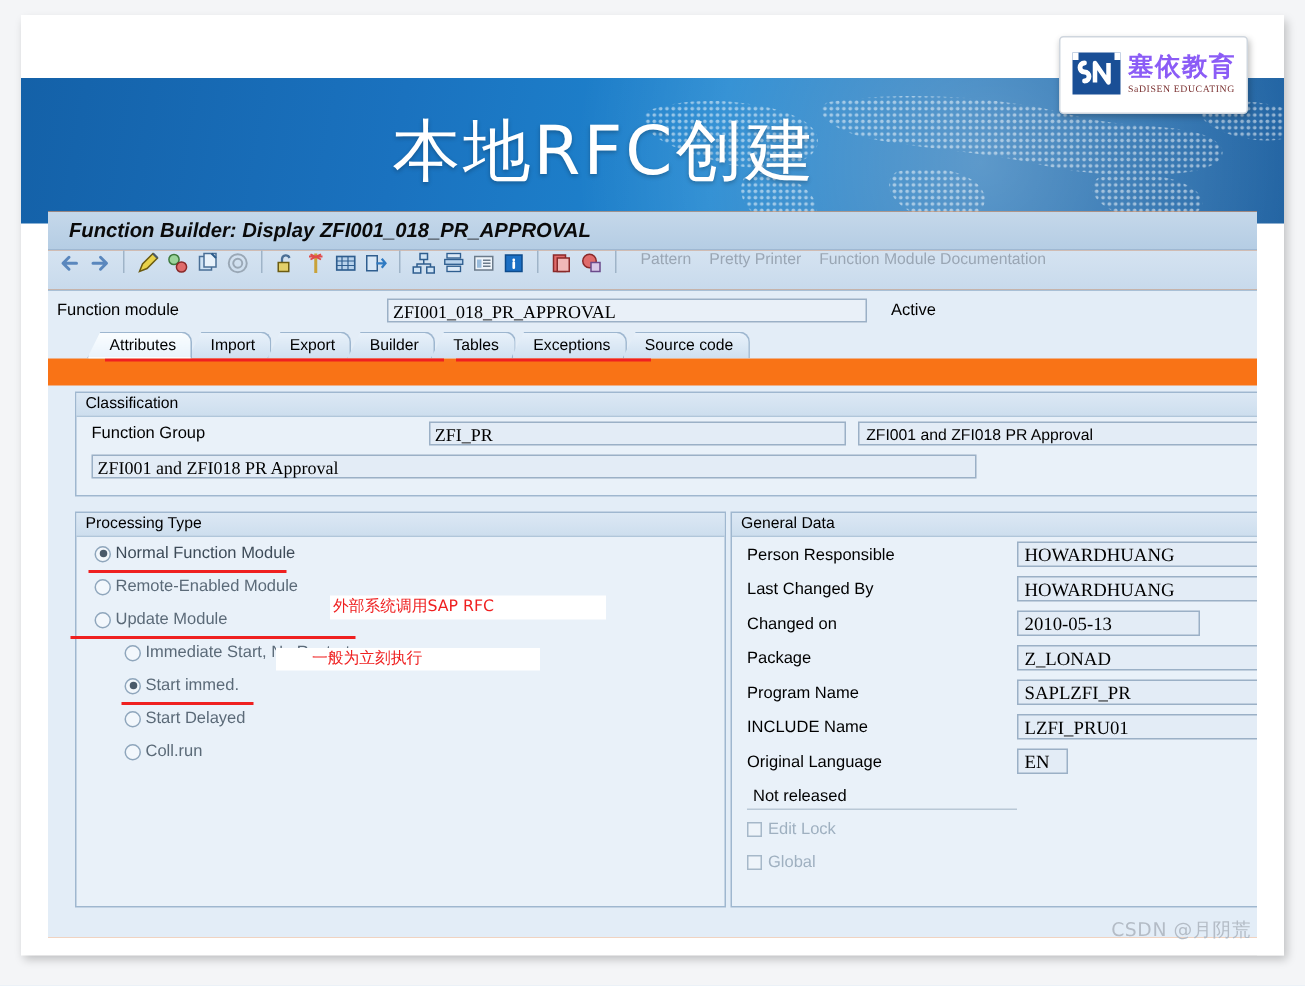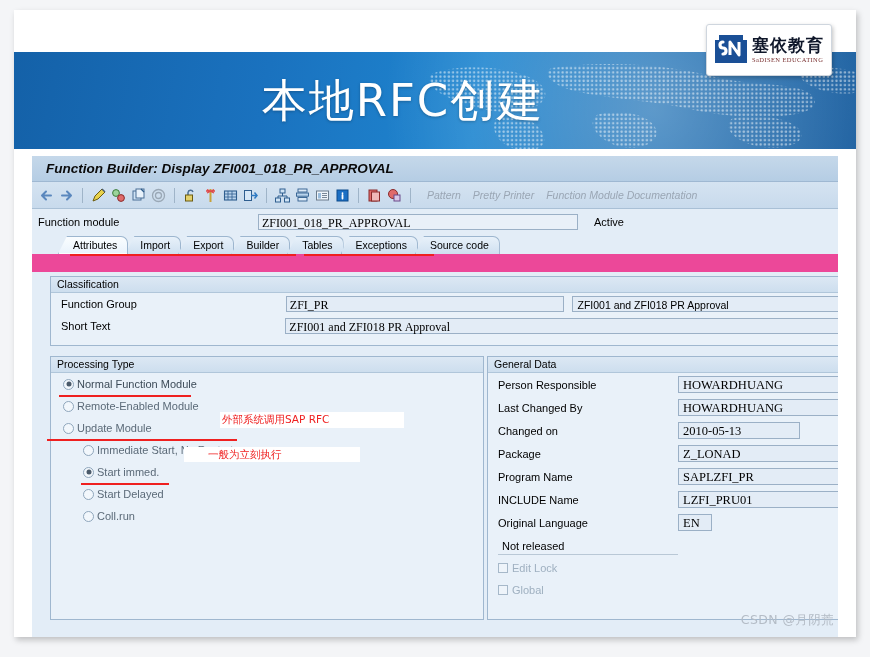--- a/index.html
+++ b/index.html
@@ -28,21 +28,21 @@
     box-shadow:1px 2px 4px rgba(0,0,0,.25);
     display:flex;align-items:center;justify-content:center;z-index:6;
     overflow:hidden;
   }
   #logo-mark{
     width:34px;height:34px;margin-right:4px;flex:none;
     position:relative;
   }
   #logo-mark svg{display:block;}
   .logo-txt{display:flex;flex-direction:column;line-height:1;}
-  .logo-cn{font-size:17px;font-weight:bold;color:#0f172a;letter-spacing:1px;
+  .logo-cn{font-size:17px;font-weight:bold;color:#8b5cf6;letter-spacing:1px;
            font-family:"DejaVu Sans", sans-serif;}
   .logo-en{font-size:6.5px;color:#7a3030;letter-spacing:.4px;margin-top:3px;
            font-family:"Liberation Serif", serif;}
 
   
   #banner{
     position:absolute;left:0;top:42px;width:842px;height:97px;
     background:
       radial-gradient(circle at 76% 58%, rgba(255,255,255,.30) 0%, rgba(255,255,255,0) 42%),
       linear-gradient(100deg,#1461a8 0%,#1a72bf 30%,#1f86d0 55%,#1668ae 80%,#13599c 100%);
@@ -57,38 +57,38 @@
     width:842px;text-align:center;
     color:#fff;font-size:45px;letter-spacing:2px;
     font-family:"DejaVu Sans", sans-serif;
     text-shadow:0 1px 3px rgba(0,0,0,.25);
     white-space:nowrap;
     padding-right:64px;box-sizing:border-box;
   }
 
   
   #sap{
-    position:absolute;left:18px;top:146px;width:806px;height:484px;
-    background:#ec4899;
+    position:absolute;left:18px;top:131px;width:806px;height:484px;
+    background:#f97316;
     font-size:11px;color:#000;
     overflow:hidden;
   }
   #sap-title{
     height:25px;line-height:25px;
     padding-left:14px;
     background:linear-gradient(180deg,#c5d8ea 0%,#b5cde4 100%);
     border-bottom:1px solid #9fb8d2;
     font-weight:bold;font-style:italic;font-size:13.5px;color:#0a0a0a;
     font-family:"Liberation Sans", sans-serif;
   }
   #sap-toolbar{
     height:26px;
     background:linear-gradient(180deg,#d5e3f1 0%,#c8daec 100%);
     border-bottom:1px solid #a9c0d6;
-    display:flex;align-items:center;padding-left:6px;gap:3px;font-style:italic;
+    display:flex;align-items:flex-start;padding-left:6px;gap:3px;
   }
   .tb-ico{width:17px;height:17px;display:inline-block;position:relative;flex:none;cursor:pointer;}
   .tb-sep{width:1px;height:15px;background:#9fb4c8;margin:0 4px;flex:none;}
   .tb-text{
     font-size:10.5px;color:#9aa6b4;margin-left:9px;white-space:nowrap;cursor:default;
   }
 
   
   #fm-row{
     height:26px;display:flex;align-items:center;
@@ -405,21 +405,20 @@
     <div id="sap-body">
 
       <div id="classification" class="group">
         <div class="group-hdr">Classification</div>
         <div class="cls-row">
           <span class="lbl">Function Group</span>
           <span class="cls-inp" id="fg-input">ZFI_PR</span>
           <span id="fg-desc">ZFI001 and ZFI018 PR Approval</span>
         </div>
         <div class="cls-row">
-          <span class="lbl">Short Text</span>
           <span class="cls-inp" id="st-input">ZFI001 and ZFI018 PR Approval</span>
         </div>
       </div>
 
       <div id="proc-type" class="group">
         <div class="group-hdr">Processing Type</div>
 
         <div class="radio-row">
           <span class="radio on"></span>
           <span class="rlabel dark">Normal Function Module</span>

